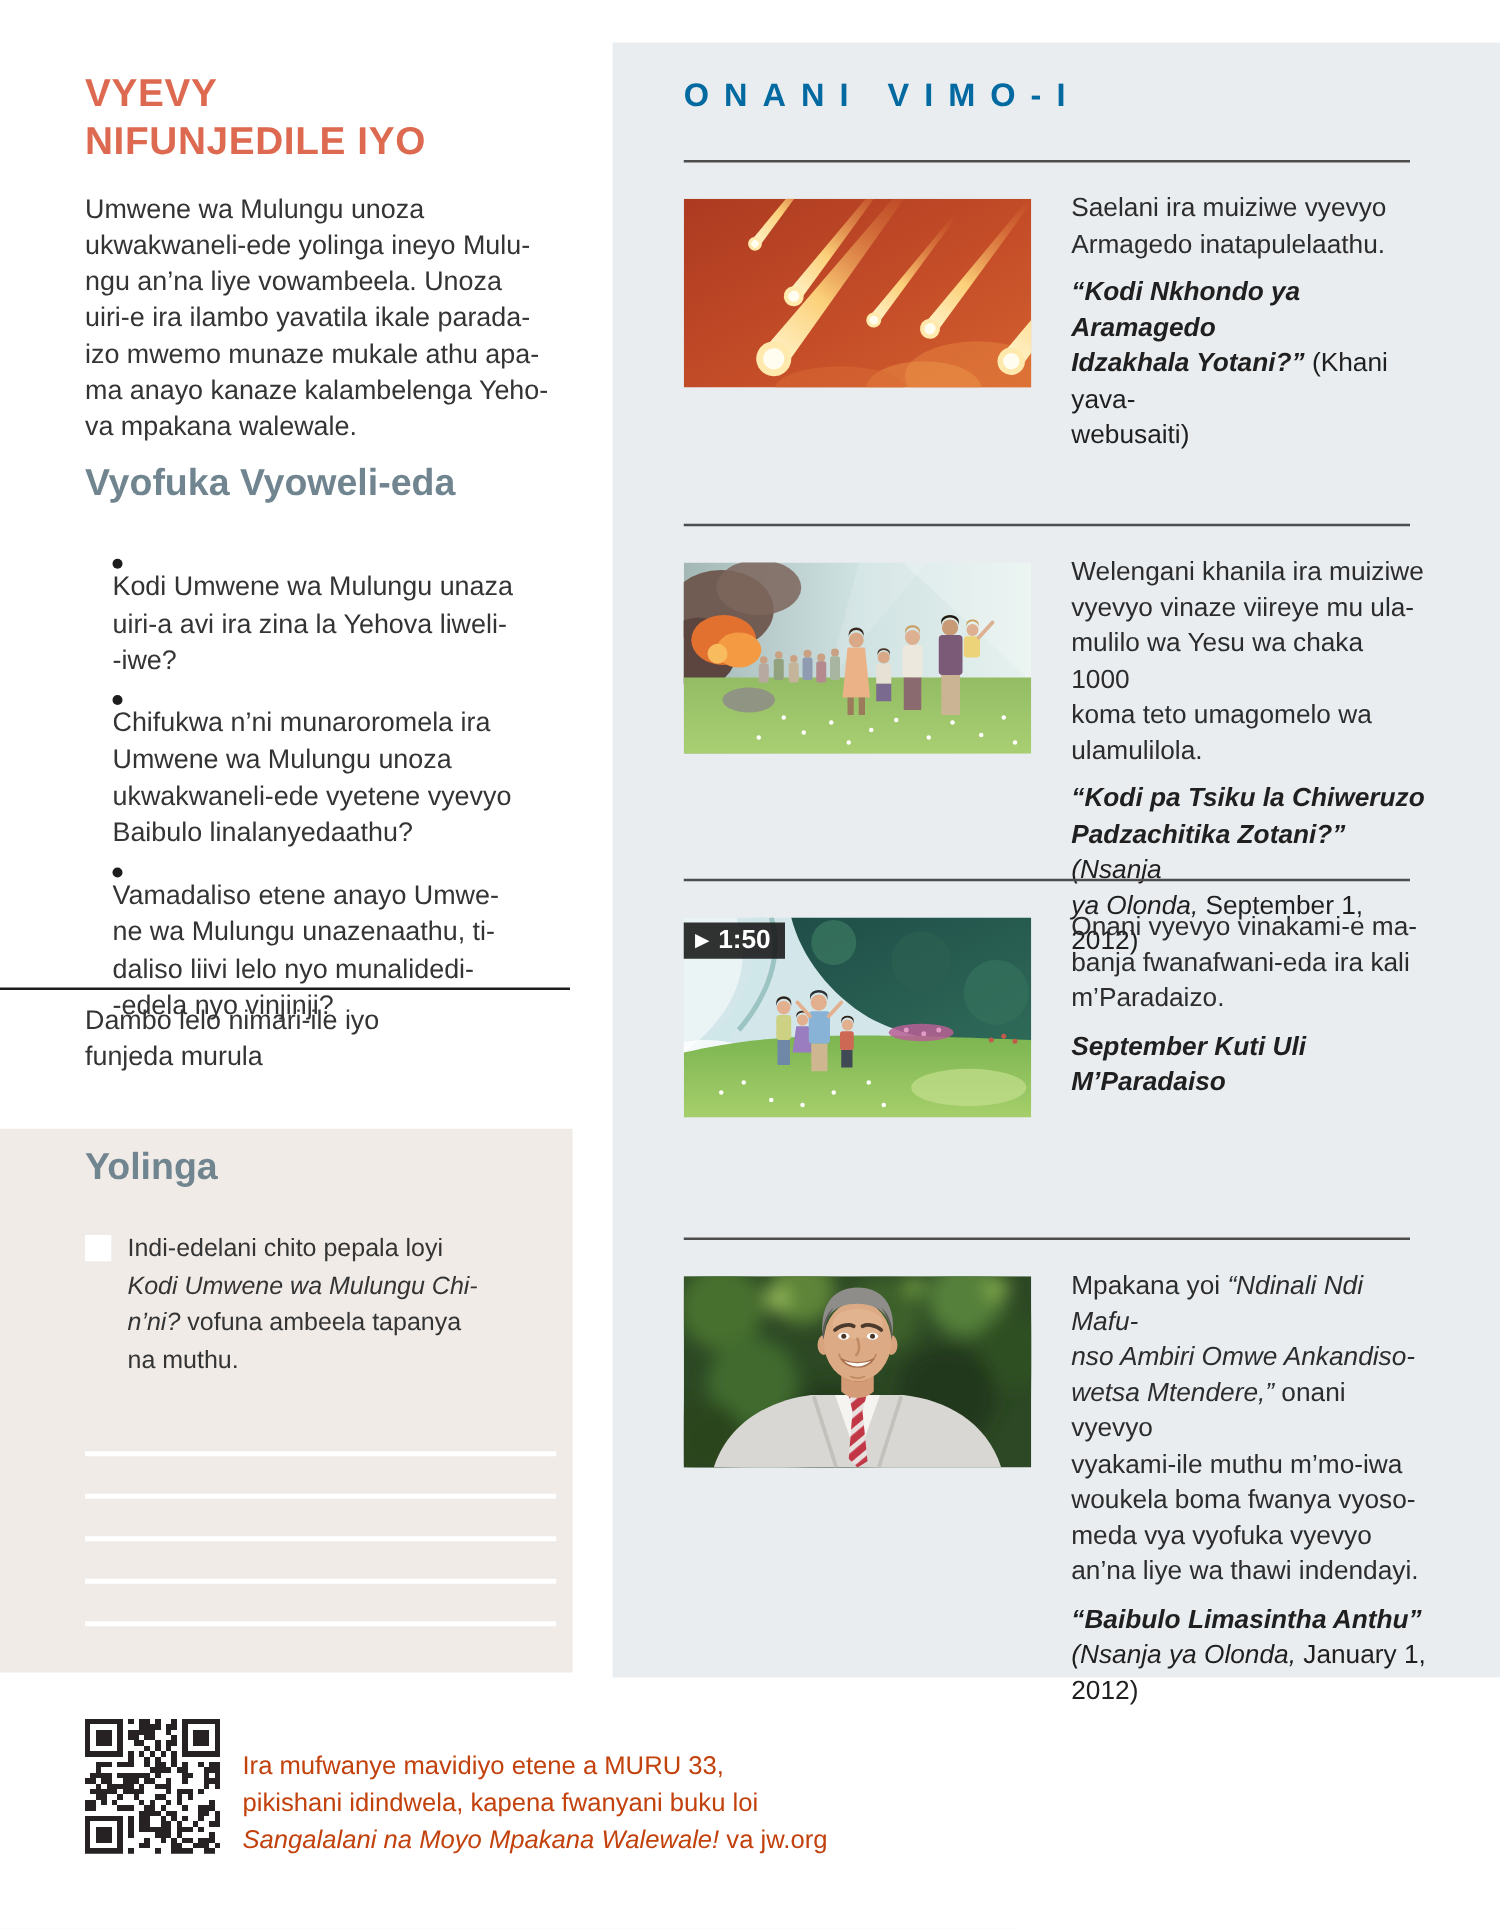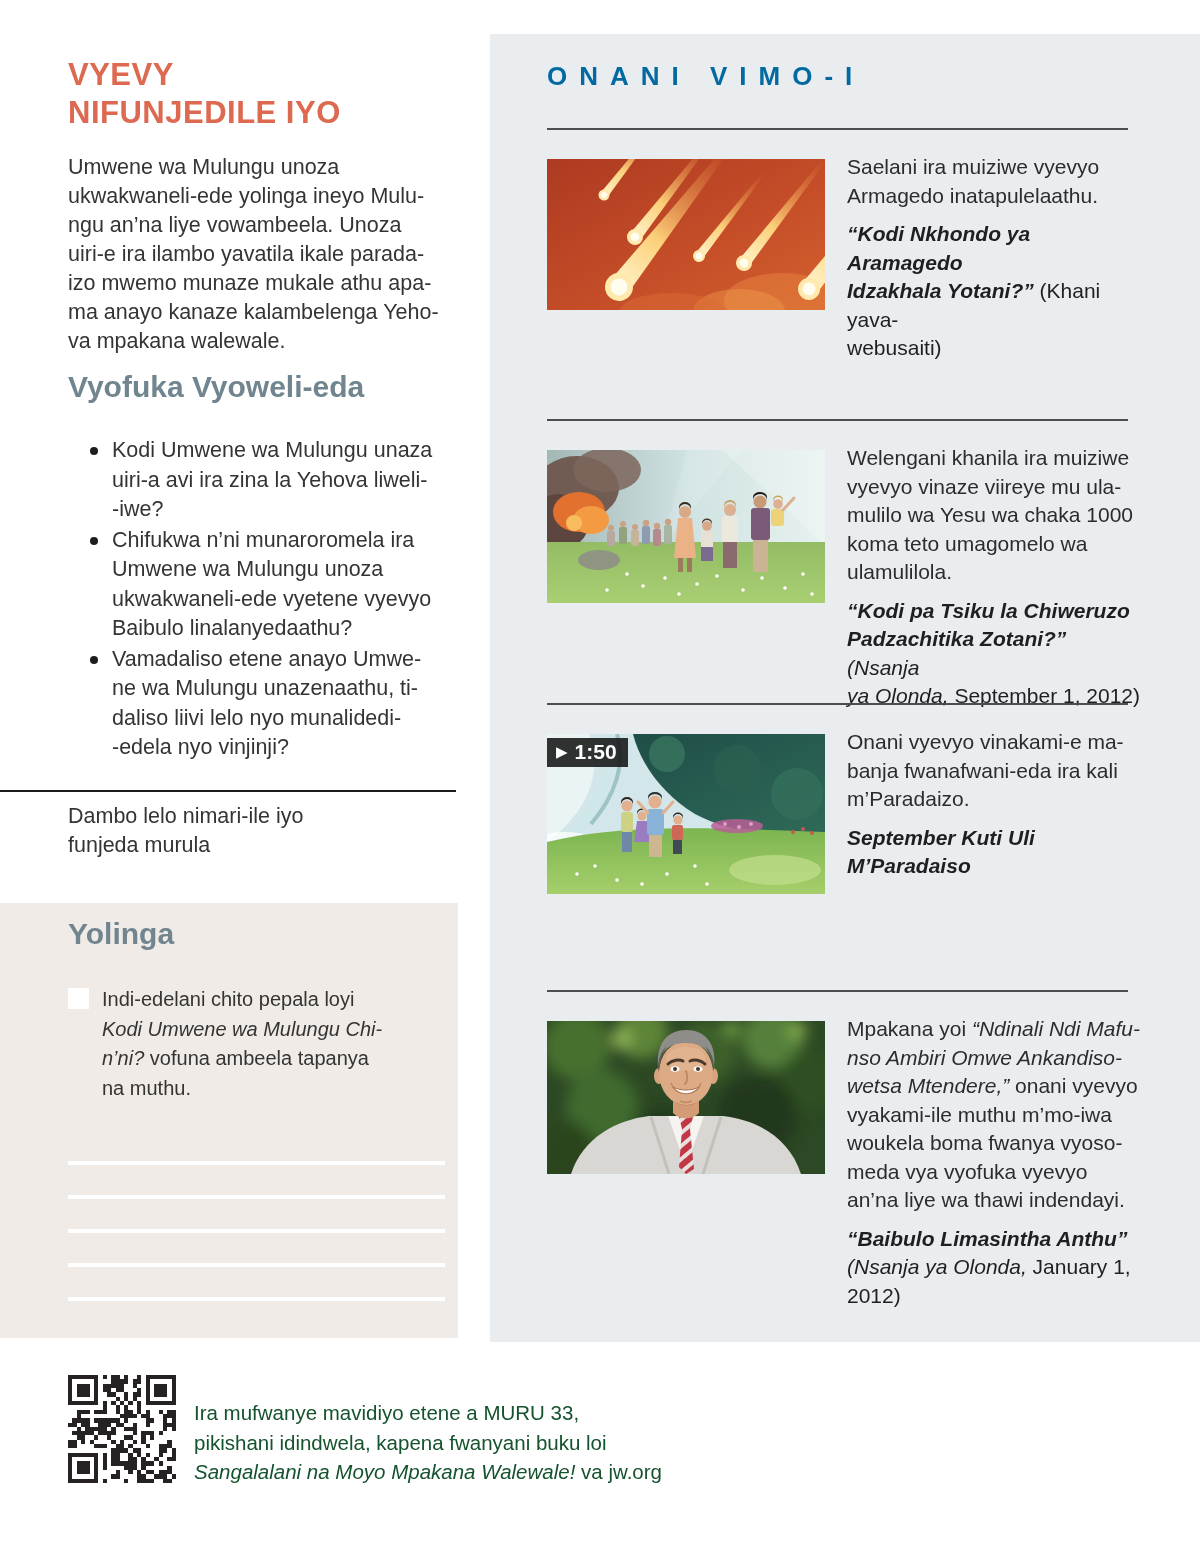--- a/index.html
+++ b/index.html
@@ -15,21 +15,21 @@
   .lesson-title{
     position:absolute;left:68px;top:56px;margin:0;
     font-size:31px;line-height:38px;font-weight:700;letter-spacing:.5px;
     color:#dd6a50;
   }
   .intro{position:absolute;left:68px;top:153px;width:400px;margin:0;
     font-size:21.5px;line-height:29px;color:#343434;}
   .q-header{position:absolute;left:68px;top:370px;margin:0;
     font-size:30px;font-weight:700;color:#70858f;}
   .bullets{position:absolute;left:90px;top:436px;width:372px;margin:0;padding:0;list-style:none;}
-  .bullets li{display:flex;margin:0 0 1px 0;}
+  .bullets li{display:flex;margin:0 0 1px 0;flex-direction:column;}
   .bullets .dot{flex:0 0 auto;width:8px;height:8px;border-radius:50%;background:#1d1d1d;margin:11px 14px 0 0;}
   .bullets .b-text{font-size:21.5px;line-height:29.5px;color:#343434;}
   .left-divider{position:absolute;left:0;top:790px;width:456px;margin:0;border:none;border-top:2px solid #1c1c1c;}
   .note{position:absolute;left:68px;top:802px;width:380px;margin:0;
     font-size:21.5px;line-height:29px;color:#343434;}
 
   
   .goal-box{position:absolute;left:0;top:903px;width:458px;height:435px;background:#f0ebe7;}
   .goal-header{position:absolute;left:68px;top:14px;margin:0;font-size:30px;font-weight:700;color:#70858f;}
   .check-item{position:absolute;left:68px;display:flex;}
@@ -40,35 +40,35 @@
   .answer-line{position:absolute;left:68px;width:377px;height:4px;background:#ffffff;}
   .al-0{top:258px;} .al-1{top:292px;} .al-2{top:326px;} .al-3{top:360px;} .al-4{top:394px;}
 
   
   .review-panel{position:absolute;left:490px;top:34px;width:710px;height:1308px;background:#e9edf0;}
   .panel-header{position:absolute;left:57px;top:27px;margin:0;
     font-size:26px;font-weight:700;letter-spacing:12px;color:#0369a1;white-space:nowrap;}
   .review-item{position:absolute;left:57px;width:596px;}
   .ri-0{top:94px;} .ri-1{top:385px;} .ri-2{top:669px;} .ri-3{top:956px;}
   .review-item hr{margin:0;border:none;border-top:2px solid #4d4d4d;width:581px;}
-  .item-row{display:flex;gap:22px;margin-top:29px;}
+  .item-row{display:flex;gap:32px;margin-top:29px;}
   .item-fig{position:relative;flex:0 0 auto;margin:0;width:278px;}
   .item-fig svg{display:block;}
   .item-text{margin-top:-6px;width:318px;}
   .item-desc{margin:0;font-size:21px;line-height:28.5px;color:#2c2c2c;}
   .item-ref{margin:10px 0 0 0;font-size:21px;line-height:28.5px;color:#1f1f1f;}
   .play-badge{position:absolute;left:0;top:4px;display:flex;align-items:center;
     background:rgba(22,22,22,.88);color:#ffffff;padding:2px 11px 3px 9px;}
   .play-badge .tri{font-size:15px;margin-right:7px;}
   .play-badge .dur{font-size:21px;font-weight:700;}
 
   
   .qr{position:absolute;left:68px;top:1375px;}
   .footer-text{position:absolute;left:194px;top:1398px;margin:0;width:480px;
-    font-size:20.5px;line-height:29.5px;color:#14532d;}
+    font-size:20.5px;line-height:29.5px;color:#c2410c;}
 </style>
 </head>
 <body>
 
 <h1 class="lesson-title pre">VYEVY
 NIFUNJEDILE IYO</h1>
 
 <p class="intro pre">Umwene wa Mulungu unoza
 ukwakwaneli-ede yolinga ineyo Mulu-
 ngu an’na liye vowambeela. Unoza

